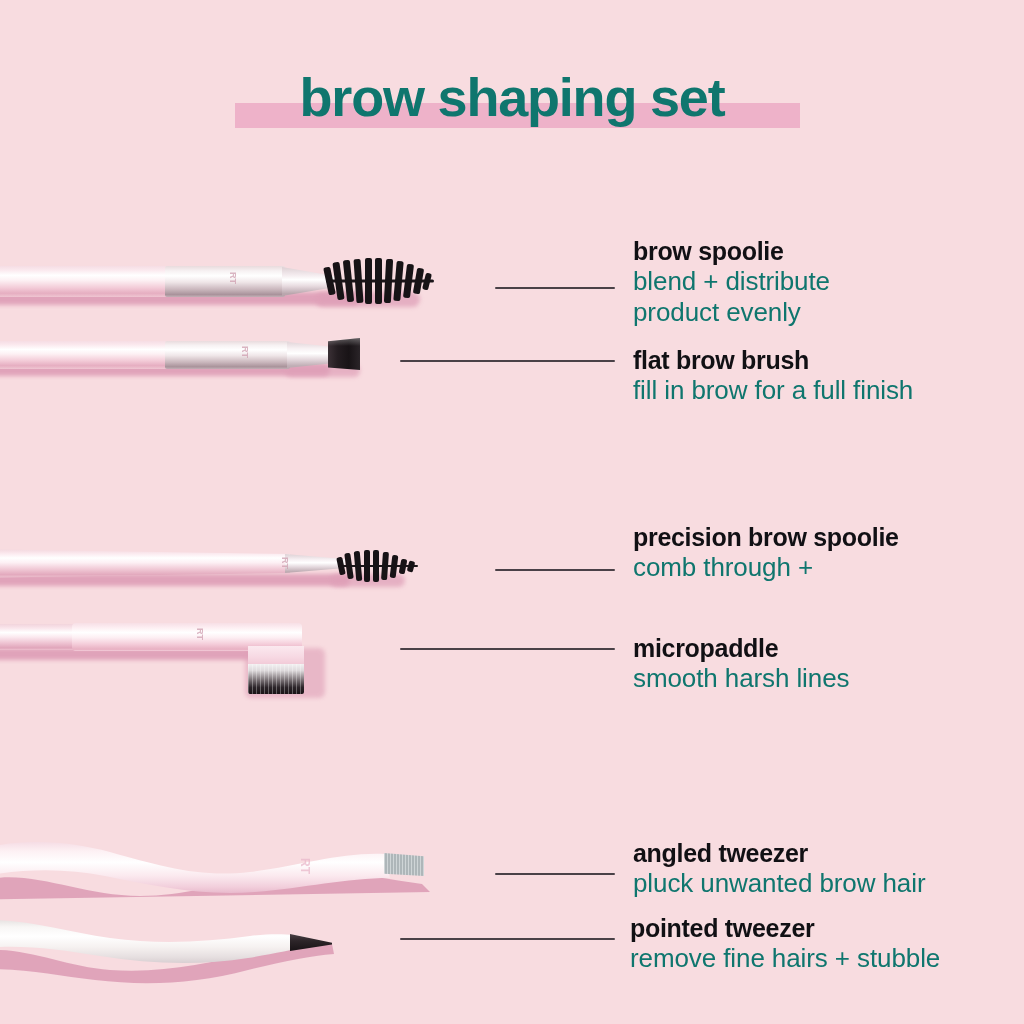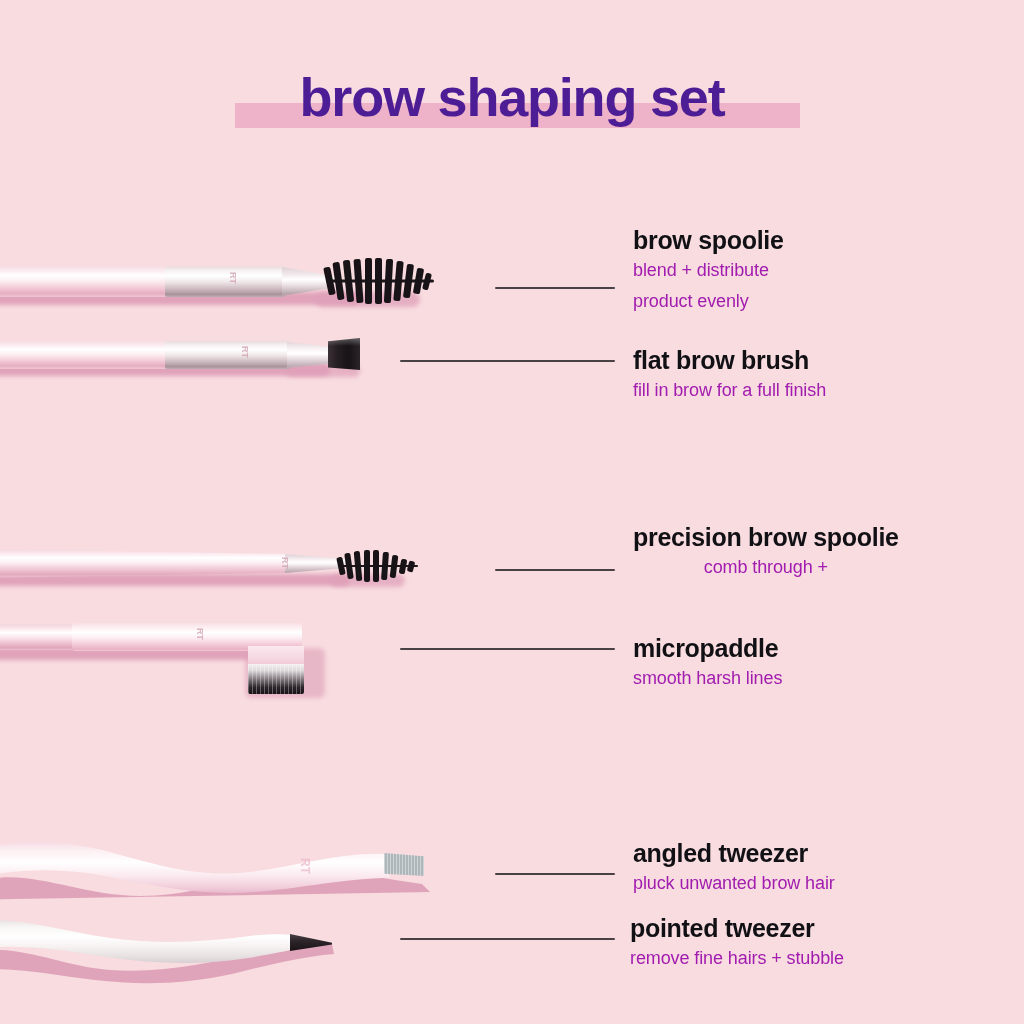--- a/index.html
+++ b/index.html
@@ -17,32 +17,32 @@
   .title-band{
     position:absolute;left:235px;top:47px;width:565px;height:25px;
     background:#eeb2c9;
   }
   .title-text{
     position:absolute;left:0;top:0;width:1024px;
     text-align:center;
     font-size:54px;
     font-weight:bold;
     letter-spacing:-1.2px;
-    color:#4c1d95;
+    color:#0f766e;
     line-height:82px;
   }
 
   
   .label{position:absolute;}
   .label .hd{
     font-size:25px;font-weight:bold;color:#111014;
     letter-spacing:-.3px;line-height:30px;white-space:nowrap;
   }
   .label .sub{
-    font-size:18px;font-weight:400;color:#a21caf;
+    font-size:26px;font-weight:400;color:#0f766e;
     letter-spacing:-.1px;line-height:31px;white-space:nowrap;
   }
 
   
   .connector{position:absolute;height:2px;background:#4a4147;border-radius:1px;}
 
   
   .item{position:absolute;}
   .shadow{
     position:absolute;background:#dfa0b8;border-radius:40px;
@@ -114,21 +114,21 @@
       <div class="br" style="left:39px;top:0px;width:7px;height:46px;"></div>
       <div class="br" style="left:49px;top:0px;width:7px;height:46px;"></div>
       <div class="br" style="left:59px;top:1px;width:7px;height:44px;transform:rotate(3deg);"></div>
       <div class="br" style="left:69px;top:3px;width:7px;height:40px;transform:rotate(5deg);"></div>
       <div class="br" style="left:79px;top:6px;width:7px;height:34px;transform:rotate(7deg);"></div>
       <div class="br" style="left:89px;top:10px;width:7px;height:26px;transform:rotate(10deg);"></div>
       <div class="br" style="left:98px;top:15px;width:6px;height:17px;transform:rotate(14deg);"></div>
     </div>
   </div>
   <div class="connector" style="left:495px;top:287px;width:120px;"></div>
-  <div class="label" style="left:633px;top:225px;">
+  <div class="label" style="left:633px;top:236px;">
     <div class="hd">brow spoolie</div>
     <div class="sub">blend + distribute</div>
     <div class="sub">product evenly</div>
   </div>
 
   <div class="item" style="left:-40px;top:326px;width:430px;height:70px;">
     <div class="shadow" style="left:0px;top:38px;width:370px;height:12px;"></div>
     <div class="shadow" style="left:325px;top:38px;width:75px;height:13px;border-radius:6px;opacity:.7;"></div>
     <div class="handle" style="left:0px;top:15px;width:210px;height:28px;"></div>
     <div class="ferrule" style="left:205px;top:15px;width:125px;height:28px;"></div>
@@ -170,21 +170,21 @@
       <div class="br" style="left:17px;top:1px;width:6px;height:30px;transform:rotate(-5deg);"></div>
       <div class="br" style="left:26px;top:0px;width:6px;height:32px;"></div>
       <div class="br" style="left:35px;top:0px;width:6px;height:32px;"></div>
       <div class="br" style="left:44px;top:2px;width:6px;height:28px;transform:rotate(4deg);"></div>
       <div class="br" style="left:53px;top:5px;width:6px;height:23px;transform:rotate(7deg);"></div>
       <div class="br" style="left:62px;top:9px;width:6px;height:15px;transform:rotate(11deg);"></div>
       <div class="br" style="left:70px;top:11px;width:6px;height:11px;transform:rotate(15deg);"></div>
     </div>
   </div>
   <div class="connector" style="left:495px;top:569px;width:120px;"></div>
-  <div class="label" style="left:633px;top:522px;text-align:center;">
+  <div class="label" style="left:633px;top:522px;">
     <div class="hd">precision brow spoolie</div>
     <div class="sub">comb through +</div>
   </div>
 
   <div class="item" style="left:-40px;top:608px;width:420px;height:95px;">
     <div class="shadow" style="left:0px;top:40px;width:330px;height:12px;"></div>
     <div class="shadow" style="left:285px;top:40px;width:80px;height:50px;border-radius:6px;opacity:.6;"></div>
     <div class="handle" style="left:0px;top:16px;width:115px;height:26px;
          background:linear-gradient(to bottom,#f2d4dc 0%,#fae6ec 16%,#ffffff 33%,#fbe9ef 50%,#eec2d1 74%,#e0a5ba 92%,#eec0cf 100%);"></div>
     <div style="position:absolute;left:112px;top:15px;width:230px;height:28px;border-radius:4px;

